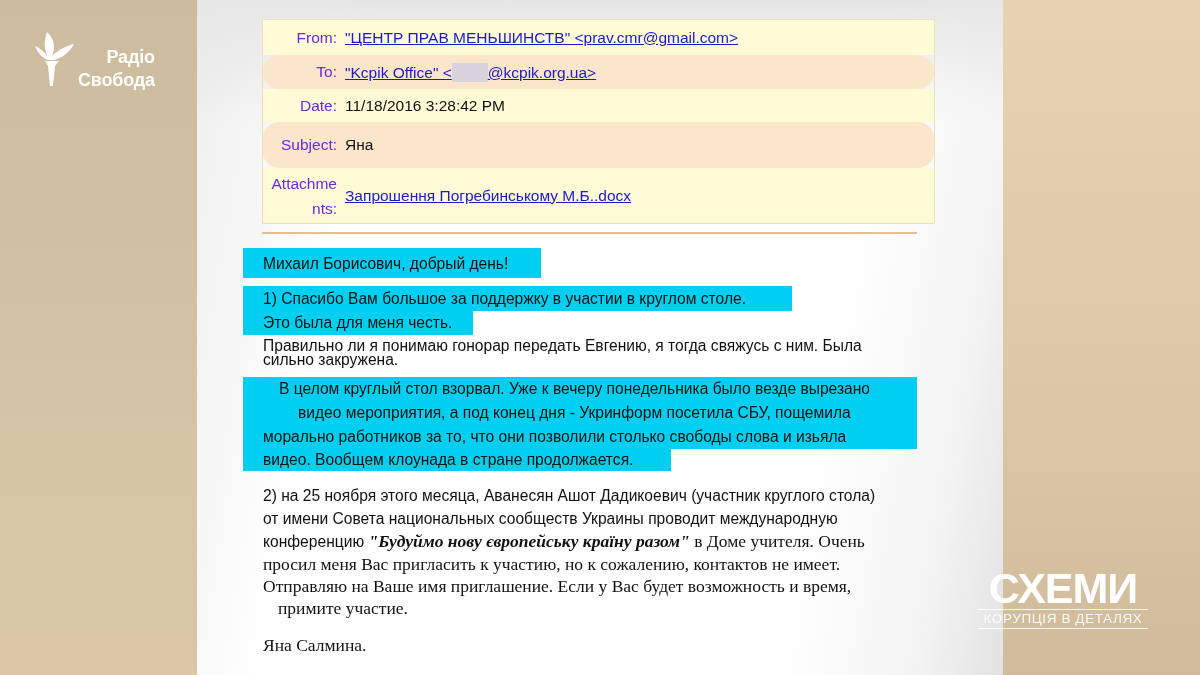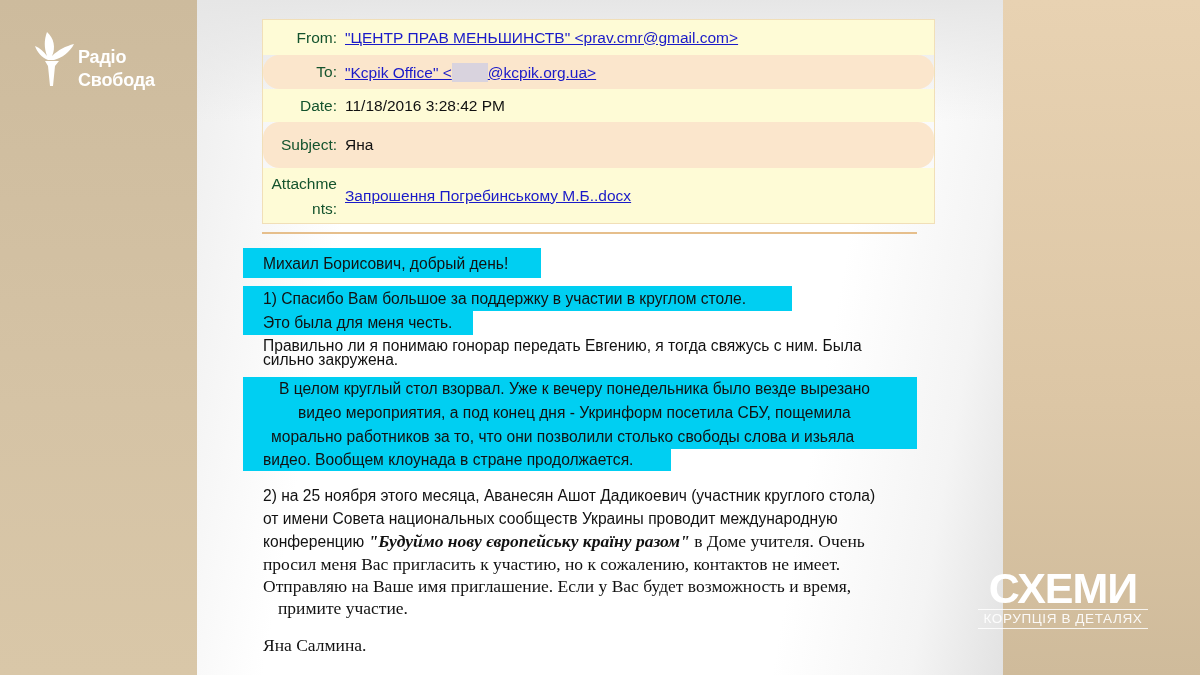--- a/index.html
+++ b/index.html
@@ -18,21 +18,21 @@
     background: linear-gradient(180deg, #cdbb9d 0%, #d5c3a5 60%, #d9c7a8 100%);
   }
   
   .logo {
     position: absolute; left: 34px; top: 30px; width: 150px; height: 60px;
   }
   .logo svg { position: absolute; left: 0; top: 0; }
   .logo-text {
     position: absolute; left: 44px; top: 16px;
     color: #ffffff; font-weight: bold; font-size: 18px; line-height: 23px;
-    font-family: "Liberation Sans", sans-serif; letter-spacing: -0.2px;
+    font-family: "Liberation Sans", sans-serif; letter-spacing: -0.2px; text-align: right;
   }
   
   .doc {
     position: absolute; left: 197px; top: 0; width: 806px; height: 675px;
     background: linear-gradient(100deg, #eeeeee 0%, #ffffff 20%, #ffffff 75%, #f4f4f4 90%, #e2e2e2 100%);
   }
   .doc-topfade {
     position: absolute; left: 0; top: 0; width: 806px; height: 675px;
     background: linear-gradient(180deg, #e6e6e6 0%, rgba(255,255,255,0) 18%);
   }
@@ -40,21 +40,21 @@
   .hdr {
     position: absolute; left: 65px; top: 19px; width: 673px;
     border: 1px solid #f1dfb8;
   }
   .hdr-row {
     display: flex; align-items: center;
     font-size: 15.5px; color: #111;
   }
   .hdr-row.odd { background: #fefbd6; }
   .hdr-row.even { background: #fbe6cc; border-radius: 16px; }
-  .hdr-label { width: 82px; text-align: right; padding-right: 8px; color: #14532d; }
+  .hdr-label { width: 82px; text-align: right; padding-right: 8px; color: #6d28d9; }
   .hdr-val { flex: 1; color: #111; }
   .hdr-val a, .link { color: #1a1ac8; text-decoration: underline; }
   .redact {
     display: inline-block; width: 36px; height: 19px; background: #d9d3de;
     vertical-align: -4px;
   }
   .divider {
     position: absolute; left: 65px; top: 232px; width: 655px; height: 2px;
     background: #e6bf8c;
   }
@@ -133,21 +133,21 @@
   <div class="hl" style="left:46px; top:377px; width:674px; height:72px;"></div>
   <div class="hl" style="left:46px; top:449px; width:428px; height:22px;"></div>
 
   <div class="line" style="left:66px; top:255px;">Михаил Борисович, добрый день!</div>
   <div class="line" style="left:66px; top:290px;">1) Спасибо Вам большое за поддержку в участии в круглом столе.</div>
   <div class="line" style="left:66px; top:314px;">Это была для меня честь.</div>
   <div class="line" style="left:66px; top:337px;">Правильно ли я понимаю гонорар передать Евгению, я тогда свяжусь с ним. Была</div>
   <div class="line" style="left:66px; top:351px;">сильно закружена.</div>
   <div class="line" style="left:66px; top:380px;margin-left:16px;">В целом круглый стол взорвал. Уже к вечеру понедельника было везде вырезано</div>
   <div class="line" style="left:72px; top:404px;margin-left:29px;">видео мероприятия, а под конец дня - Укринформ посетила СБУ, пощемила</div>
-  <div class="line" style="left:74px; top:428px;">морально работников за то, что они позволили столько свободы слова и изьяла</div>
+  <div class="line" style="left:66px; top:428px;">морально работников за то, что они позволили столько свободы слова и изьяла</div>
   <div class="line" style="left:66px; top:451px;">видео. Вообщем клоунада в стране продолжается.</div>
 
   <div class="line" style="left:66px; top:487px;">2) на 25 ноября этого месяца, Аванесян Ашот Дадикоевич (участник круглого стола)</div>
   <div class="line" style="left:66px; top:510px;">от имени Совета национальных сообществ Украины проводит международную</div>
   <div class="line" style="left:66px; top:531px;"><span>конференцию </span><span class="serif bi">"Будуймо нову європейську країну разом"</span><span class="serif"> в Доме учителя. Очень</span></div>
   <div class="line serif" style="left:66px; top:554px;">просил меня Вас пригласить к участию, но к сожалению, контактов не имеет.</div>
   <div class="line serif" style="left:66px; top:576px;">Отправляю на Ваше имя приглашение. Если у Вас будет возможность и время,</div>
   <div class="line serif" style="left:81px; top:598px;">примите участие.</div>
   <div class="line serif" style="left:66px; top:635px;">Яна Салмина.</div>
 </div>

